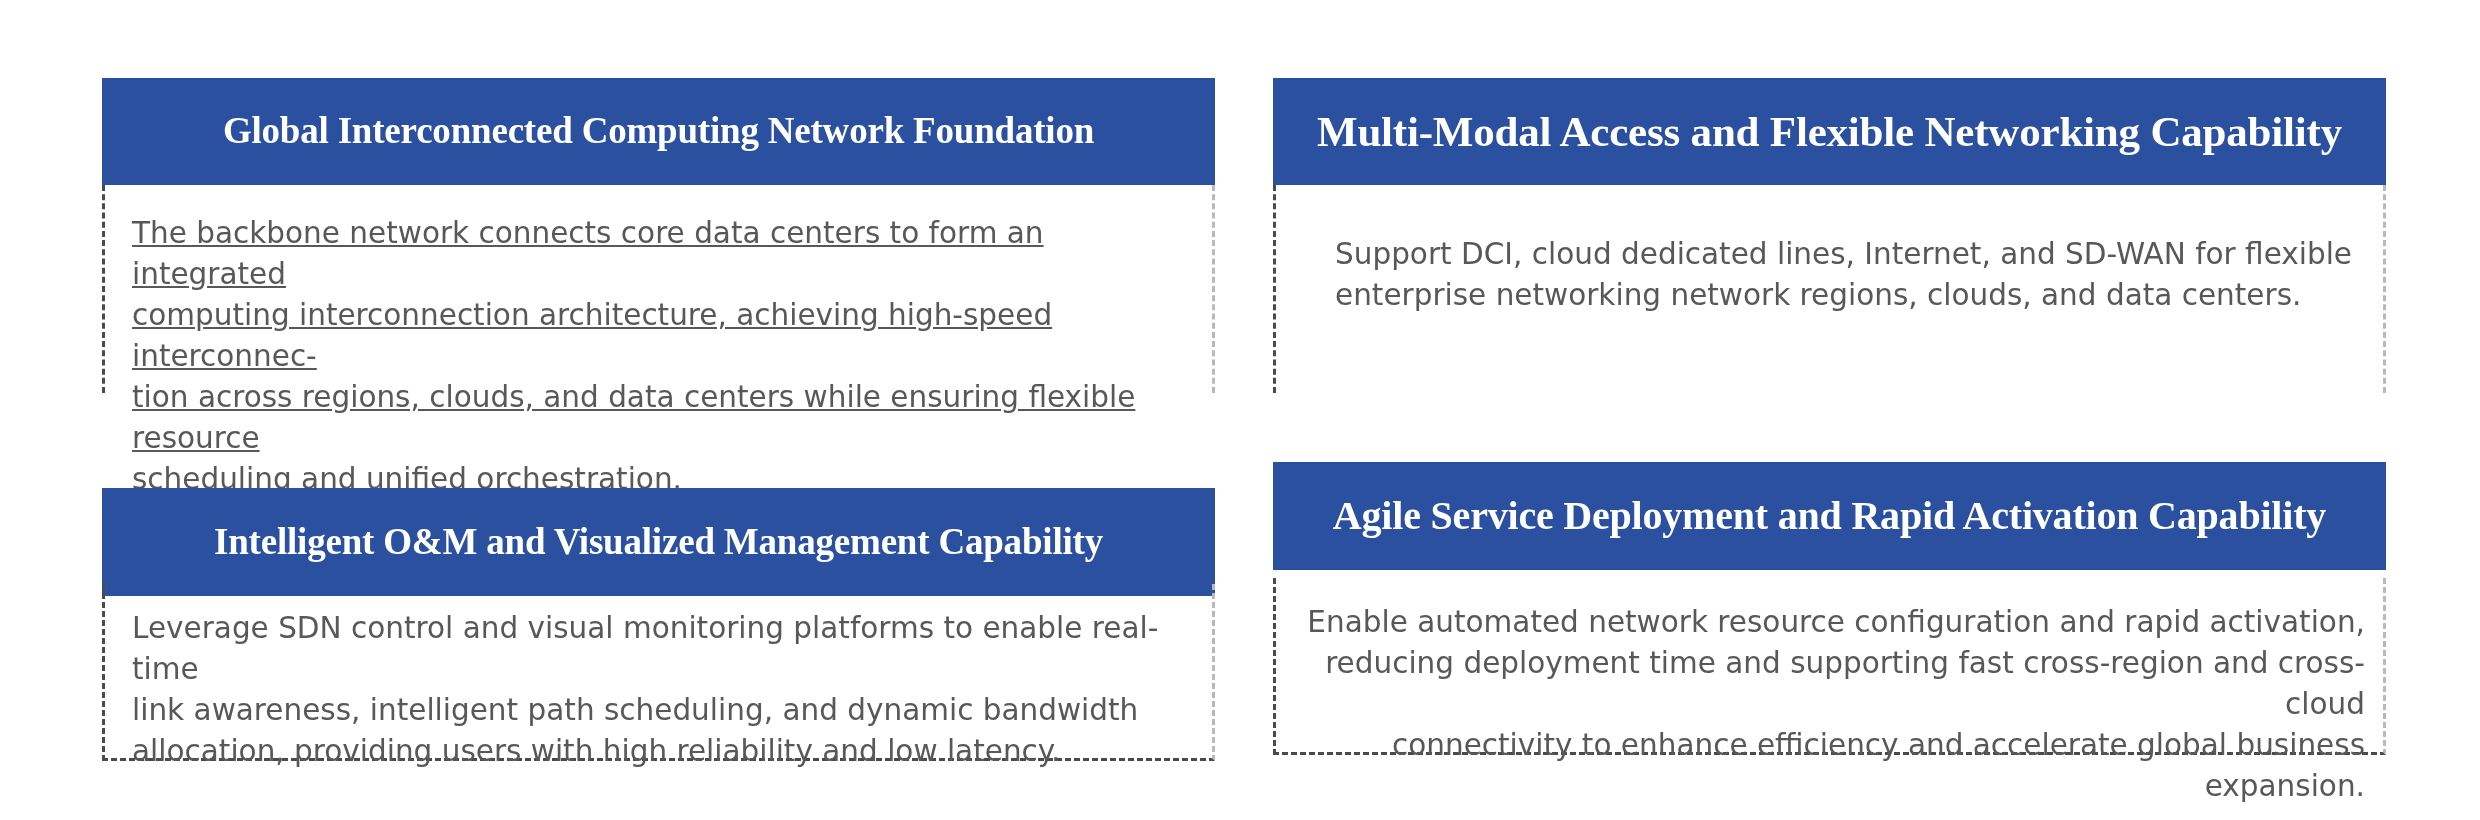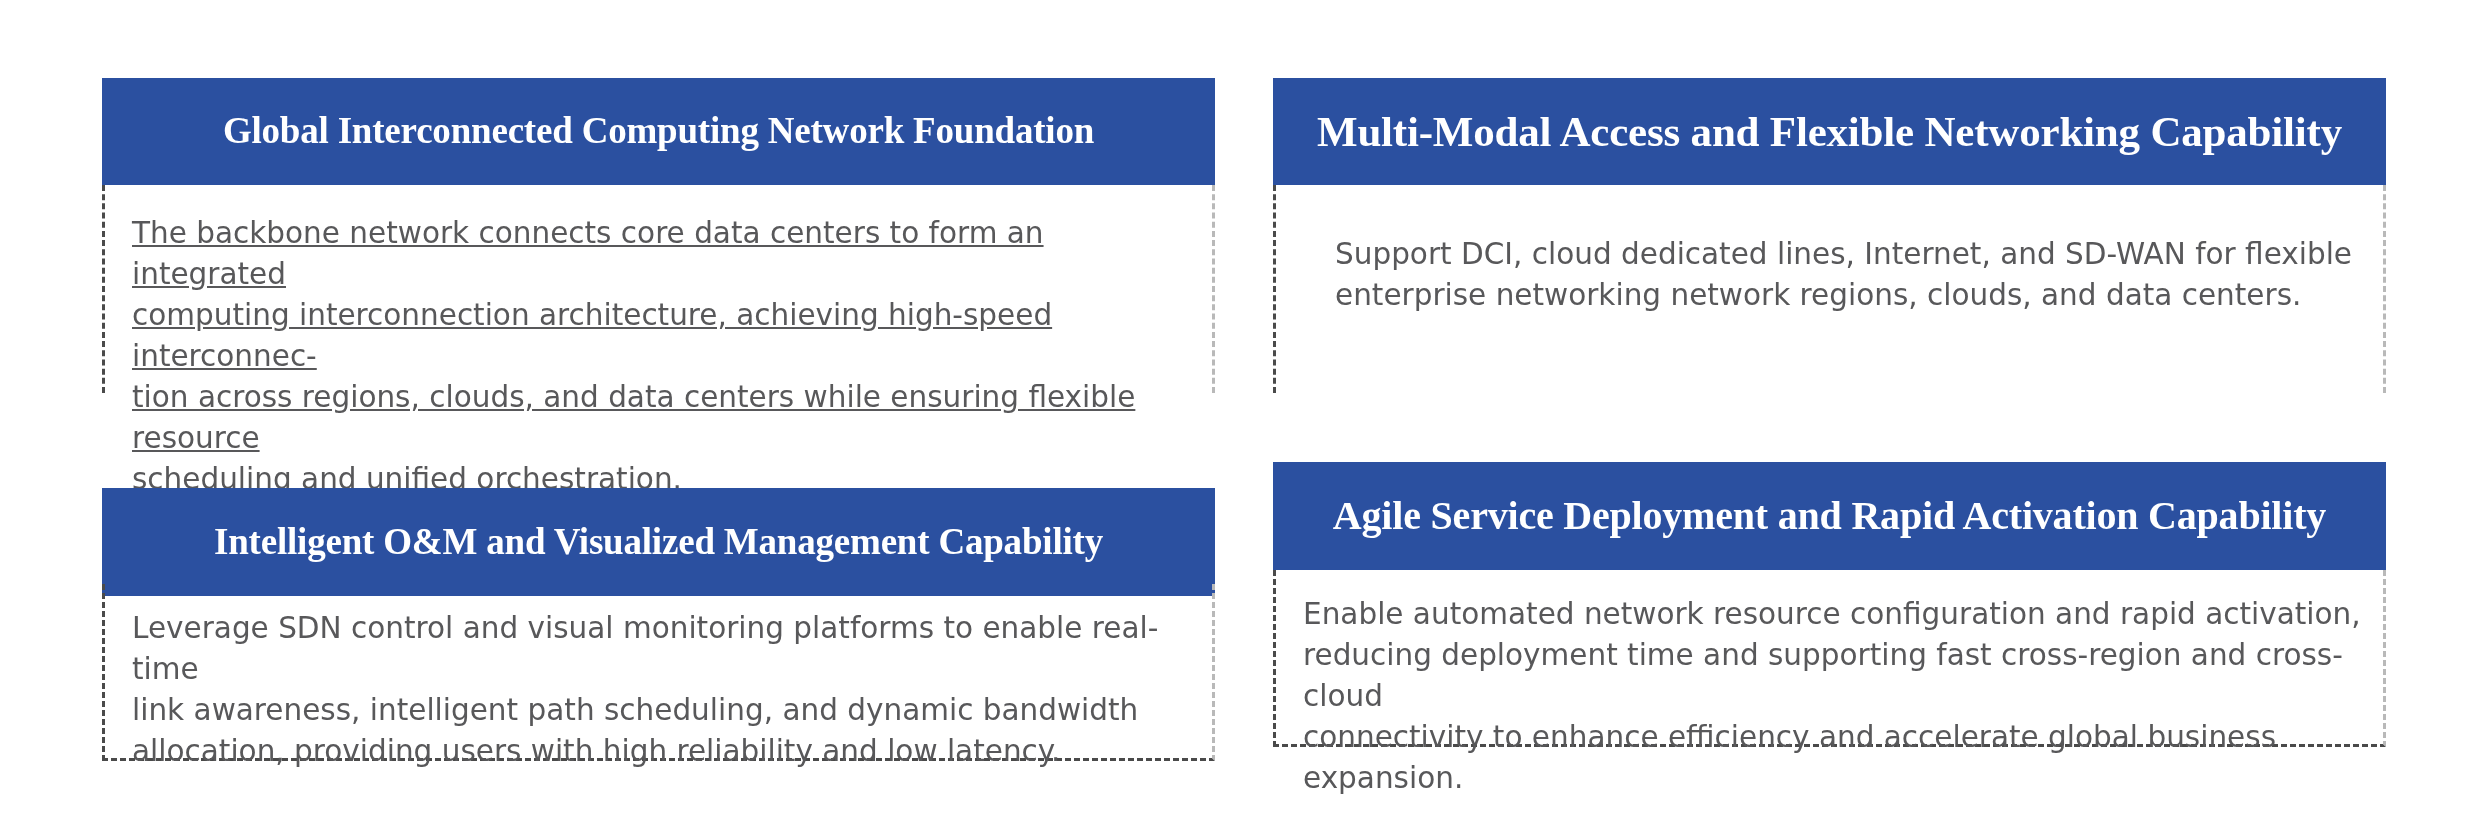--- a/index.html
+++ b/index.html
@@ -122,22 +122,23 @@
   }
 
   #card-agile {
     left: 1273px;
     top: 462px;
     width: 1113px;
     height: 285px;
   }
   #card-agile .card-header { height: 108px; }
   #card-agile .card-body {
-    top: 108px;
+    top: 116px;
     height: 177px;
+    text-align: right;
   }
   #card-agile .card-text {
     padding: 24px 18px 0 27px;
   }
 
   
   #card-agile .card-title { font-size: 40px; }
   #card-multimodal .card-title { font-size: 43px; }
 </style>
 </head>

